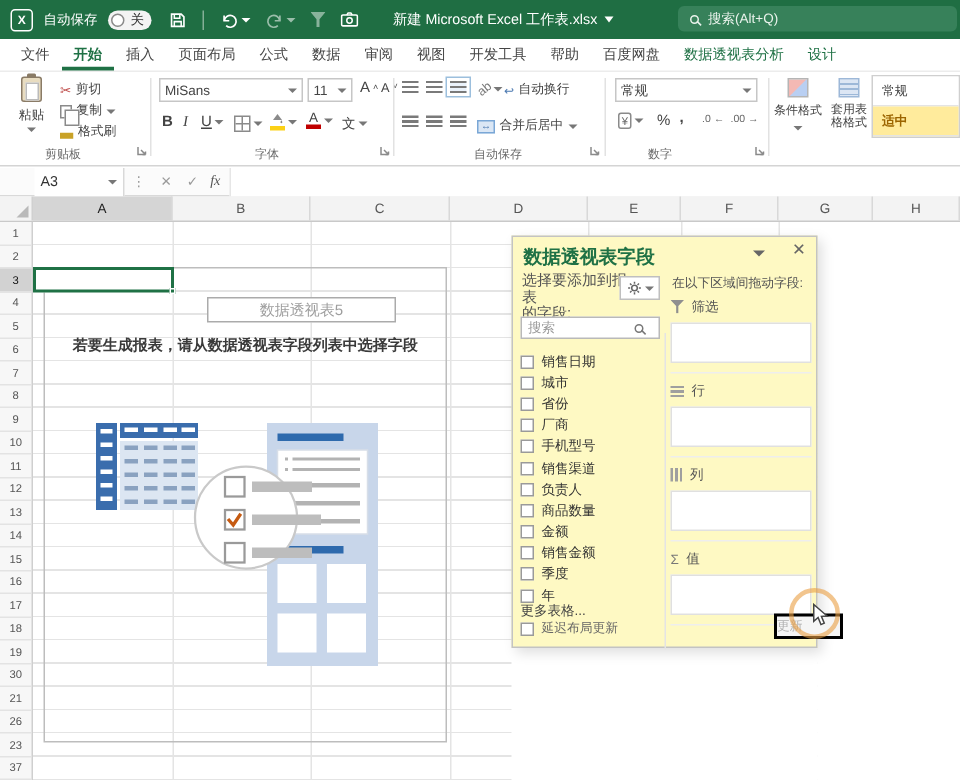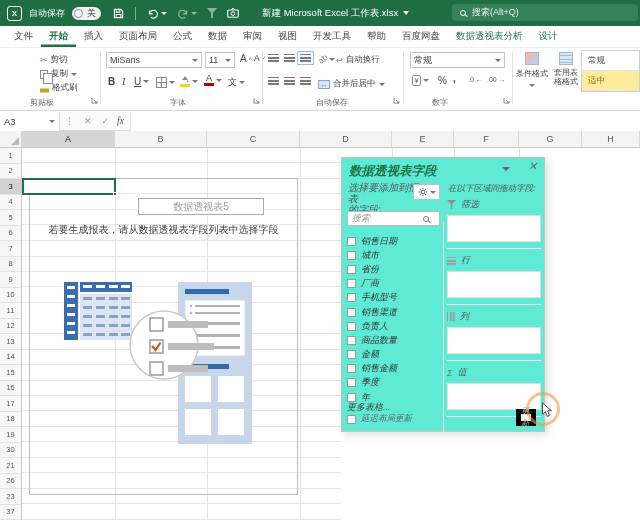--- a/index.html
+++ b/index.html
@@ -68,27 +68,27 @@
                         linear-gradient(#8a8a8a,#8a8a8a) 0 50%/100% 1px no-repeat, #fff; }
   .lines { width:11px; height:8px; background:repeating-linear-gradient(to bottom,#7a7a7a 0 1.5px,transparent 1.5px 3.2px); }
   .lines.sel { outline:1px solid #9cbfdd; outline-offset:2px; background-color:#eaf2fb; }
   .merge-ic { width:12px; height:9px; border:1px solid #7aa7d6; background:#dbe7f5; display:flex; align-items:center; justify-content:center; font-size:7px; color:#4a78b0; }
   .cf-ic { width:14px; height:13px; border:1px solid #b5b5b5;
            background:linear-gradient(135deg,#f4b9b4 0 48%,#b9cff2 52% 100%); }
   .fat-ic { width:14px; height:13px; border:1px solid #9db8d8;
             background:repeating-linear-gradient(to bottom,#dce6f4 0 2.5px,#9db8d8 2.5px 3.5px); }
   .style-gallery { position:absolute; left:581px; top:2px; width:59px; height:42px; border:1px solid #cfcfcf; }
   .style-cell { height:20px; display:flex; align-items:center; padding-left:6px; font-size:8.5px; background:#fff; border-bottom:1px solid #e4e4e4; }
-  .style-cell.style-neutral { background:#ffeb9c; color:#9c6500; }
+  .style-cell.style-neutral { background:#ffeb9c; color:#9c6500;font-weight:bold; }
 
   
   .fbar { position:absolute; left:0; top:112px; width:640px; height:19px; background:#fbfbfb;
           border-bottom:1px solid #d9d9d9; display:flex; align-items:center; font-size:9.5px; }
   .namebox { width:60px; height:19px; background:#fff; border-right:1px solid #d9d9d9; display:flex;
-             align-items:center; padding:0 4px; justify-content:space-between; }
+             align-items:center; padding:0 4px; justify-content:space-between;margin-left:23px; }
   .f-ic { color:#9a9a9a; margin:0 5px; font-size:9px; }
   .fx { font-family:"Liberation Serif",serif; font-style:italic; color:#555; margin:0 6px 0 3px; }
   .finput { flex:1; height:19px; background:#fff; border-left:1px solid #e6e6e6; }
 
   
   .colhead { position:absolute; left:0; top:131px; width:640px; height:17px; display:flex;
              background:#f3f3f3; border-bottom:1px solid #c9c9c9; font-size:9px; color:#555; }
   .corner { width:22px; border-right:1px solid #d0d0d0; position:relative; background:#f3f3f3; }
   .corner::after { content:""; position:absolute; right:2px; bottom:2px; width:0; height:0;
                    border-left:8px solid transparent; border-bottom:8px solid #b9b9b9; }
@@ -104,28 +104,28 @@
   .rh.sel { background:#d2d2d2; color:#111; }
 
   .gridlines { position:absolute; left:22px; top:148px; width:523px; height:372px; background:
       repeating-linear-gradient(to bottom, transparent 0 14.5px, #e4e4e4 14.5px 15.5px); z-index:1; }
   .vline { position:absolute; top:148px; height:372px; width:1px; background:#e4e4e4; z-index:1; }
   .cover { position:absolute; background:#fff; z-index:2; }
 
   .pv-box { position:absolute; left:29px; top:178px; width:269px; height:317px; border:1px solid #bdbdbd; z-index:3; background:transparent; }
   .pv-title { position:absolute; left:108px; top:19px; width:126px; height:17px; border:1px solid #ababab;
               color:#9e9e9e; font-size:10px; display:flex; align-items:center; justify-content:center; background:#fff; }
-  .pv-hint { position:absolute; left:0; top:44px; width:100%; text-align:center; font-size:10px; font-weight:normal; color:#3a3a3a; }
+  .pv-hint { position:absolute; left:0; top:44px; width:100%; text-align:center; font-size:10px; font-weight:bold; color:#3a3a3a; }
   .sel-cell { position:absolute; left:22px; top:178px; width:94px; height:17px; border:2px solid #1f7145; background:#fff; z-index:4; }
   .fill-handle { position:absolute; right:-3px; bottom:-3px; width:4px; height:4px; background:#1f7145; border:1px solid #fff; }
   .illus { position:absolute; left:58px; top:278px; z-index:3; }
 
   
-  .pane { position:absolute; left:341px; top:157px; width:204px; height:275px; background:#5eead4;
-          border:1px solid #c3c3c3; box-shadow:3px 3px 8px rgba(0,0,0,.13); z-index:6; font-size:9px;font-style:italic; }
+  .pane { position:absolute; left:341px; top:157px; width:204px; height:275px; background:#fef9c3;
+          border:1px solid #c3c3c3; box-shadow:3px 3px 8px rgba(0,0,0,.13); z-index:6; font-size:9px; }
   .pane-title { position:absolute; left:7px; top:5px; font-size:12.5px; font-weight:bold; color:#1f7145; }
   .pane-chev { position:absolute; left:160px; top:9px; width:0; height:0; border-left:4px solid transparent;
                border-right:4px solid transparent; border-top:4.5px solid #666; }
   .pane-close { position:absolute; left:186px; top:2px; font-size:11px; color:#666; }
   .choose { position:absolute; left:6px; top:24px; width:70px; font-size:10px; color:#555; line-height:11px; }
   .gear-btn { position:absolute; left:71px; top:26px; width:27px; height:16px; border:1px solid #bfbfbf;
               background:#fff; display:flex; align-items:center; justify-content:center; gap:2px; }
   .pane-search { position:absolute; left:5px; top:53px; width:93px; height:15px; border:1px solid #b9b9b9;
                  background:#fff; display:flex; align-items:center; padding:0 4px; color:#9a9a9a; justify-content:space-between; }
   .fields { position:absolute; left:5px; top:76px; width:94px; }
@@ -139,22 +139,22 @@
   .area { border-bottom:1px solid #eeeeee; padding-bottom:6px; margin-bottom:5px; }
   .area-head { display:flex; align-items:center; height:13px; margin-bottom:4px; color:#555; }
   .area-icon { display:inline-block; margin-right:5px; }
   .area-icon.filter { width:9px; height:9px; background:#8f8f8f;
                       clip-path:polygon(0 0,100% 0,58% 45%,58% 100%,42% 100%,42% 45%); }
   .area-icon.rows { width:9px; height:8px; background:repeating-linear-gradient(to bottom,#9f9f9f 0 1.5px,transparent 1.5px 3.2px); }
   .area-icon.columns { width:8px; height:9px; background:repeating-linear-gradient(to right,#9f9f9f 0 1.5px,transparent 1.5px 3.2px); }
   .area-icon.sigma::before { content:"\03A3"; font-size:9px; color:#777; }
   .area-box { height:27px; background:#fff; border:1px solid #e0e0e0; }
   .defer { position:absolute; left:5px; top:255px; display:flex; align-items:center; color:#666; font-size:8.5px; }
-  .update-btn { position:absolute; left:174px; top:251px; width:20px; height:17px; background:#f5f5f5;
-                border:5px solid #000000; color:#b0b0b0; font-size:8.5px; display:flex; align-items:center; justify-content:center; }
+  .update-btn { position:absolute; left:174px; top:251px; width:46px; height:17px; background:#f5f5f5;
+                border:2px solid #000000; color:#b0b0b0; font-size:8.5px; display:flex; align-items:center; }
 
   .ring { position:absolute; left:526px; top:392px; width:34px; height:34px; border-radius:50%;
           border:3px solid rgba(234,158,66,.6); z-index:10; }
   .cursor { position:absolute; left:541px; top:402px; z-index:11; }
 </style>
 </head>
 <body>
 
 <div class="screen">
 
@@ -254,20 +254,25 @@
         <span>数据透视表分析</span>
       </div>
 
       <div class="tab contextual">
         <span>设计</span>
       </div>
     </div>
 
   <div class="ribbon">
 
+    <div class="rb-abs paste">
+      <div class="clipb"></div>
+      <span style="margin-top:3px">粘贴</span>
+      <span class="car-g" style="margin-top:2px"></span>
+    </div>
     <div class="mini-row" style="top:6px">
       <span class="scissors">✂</span>
       <span>剪切</span>
     </div>
     <div class="mini-row" style="top:20px">
       <span class="copy-ic"></span>
       <span>复制</span>
       <span class="car-g"></span>
     </div>
     <div class="mini-row" style="top:34px">

